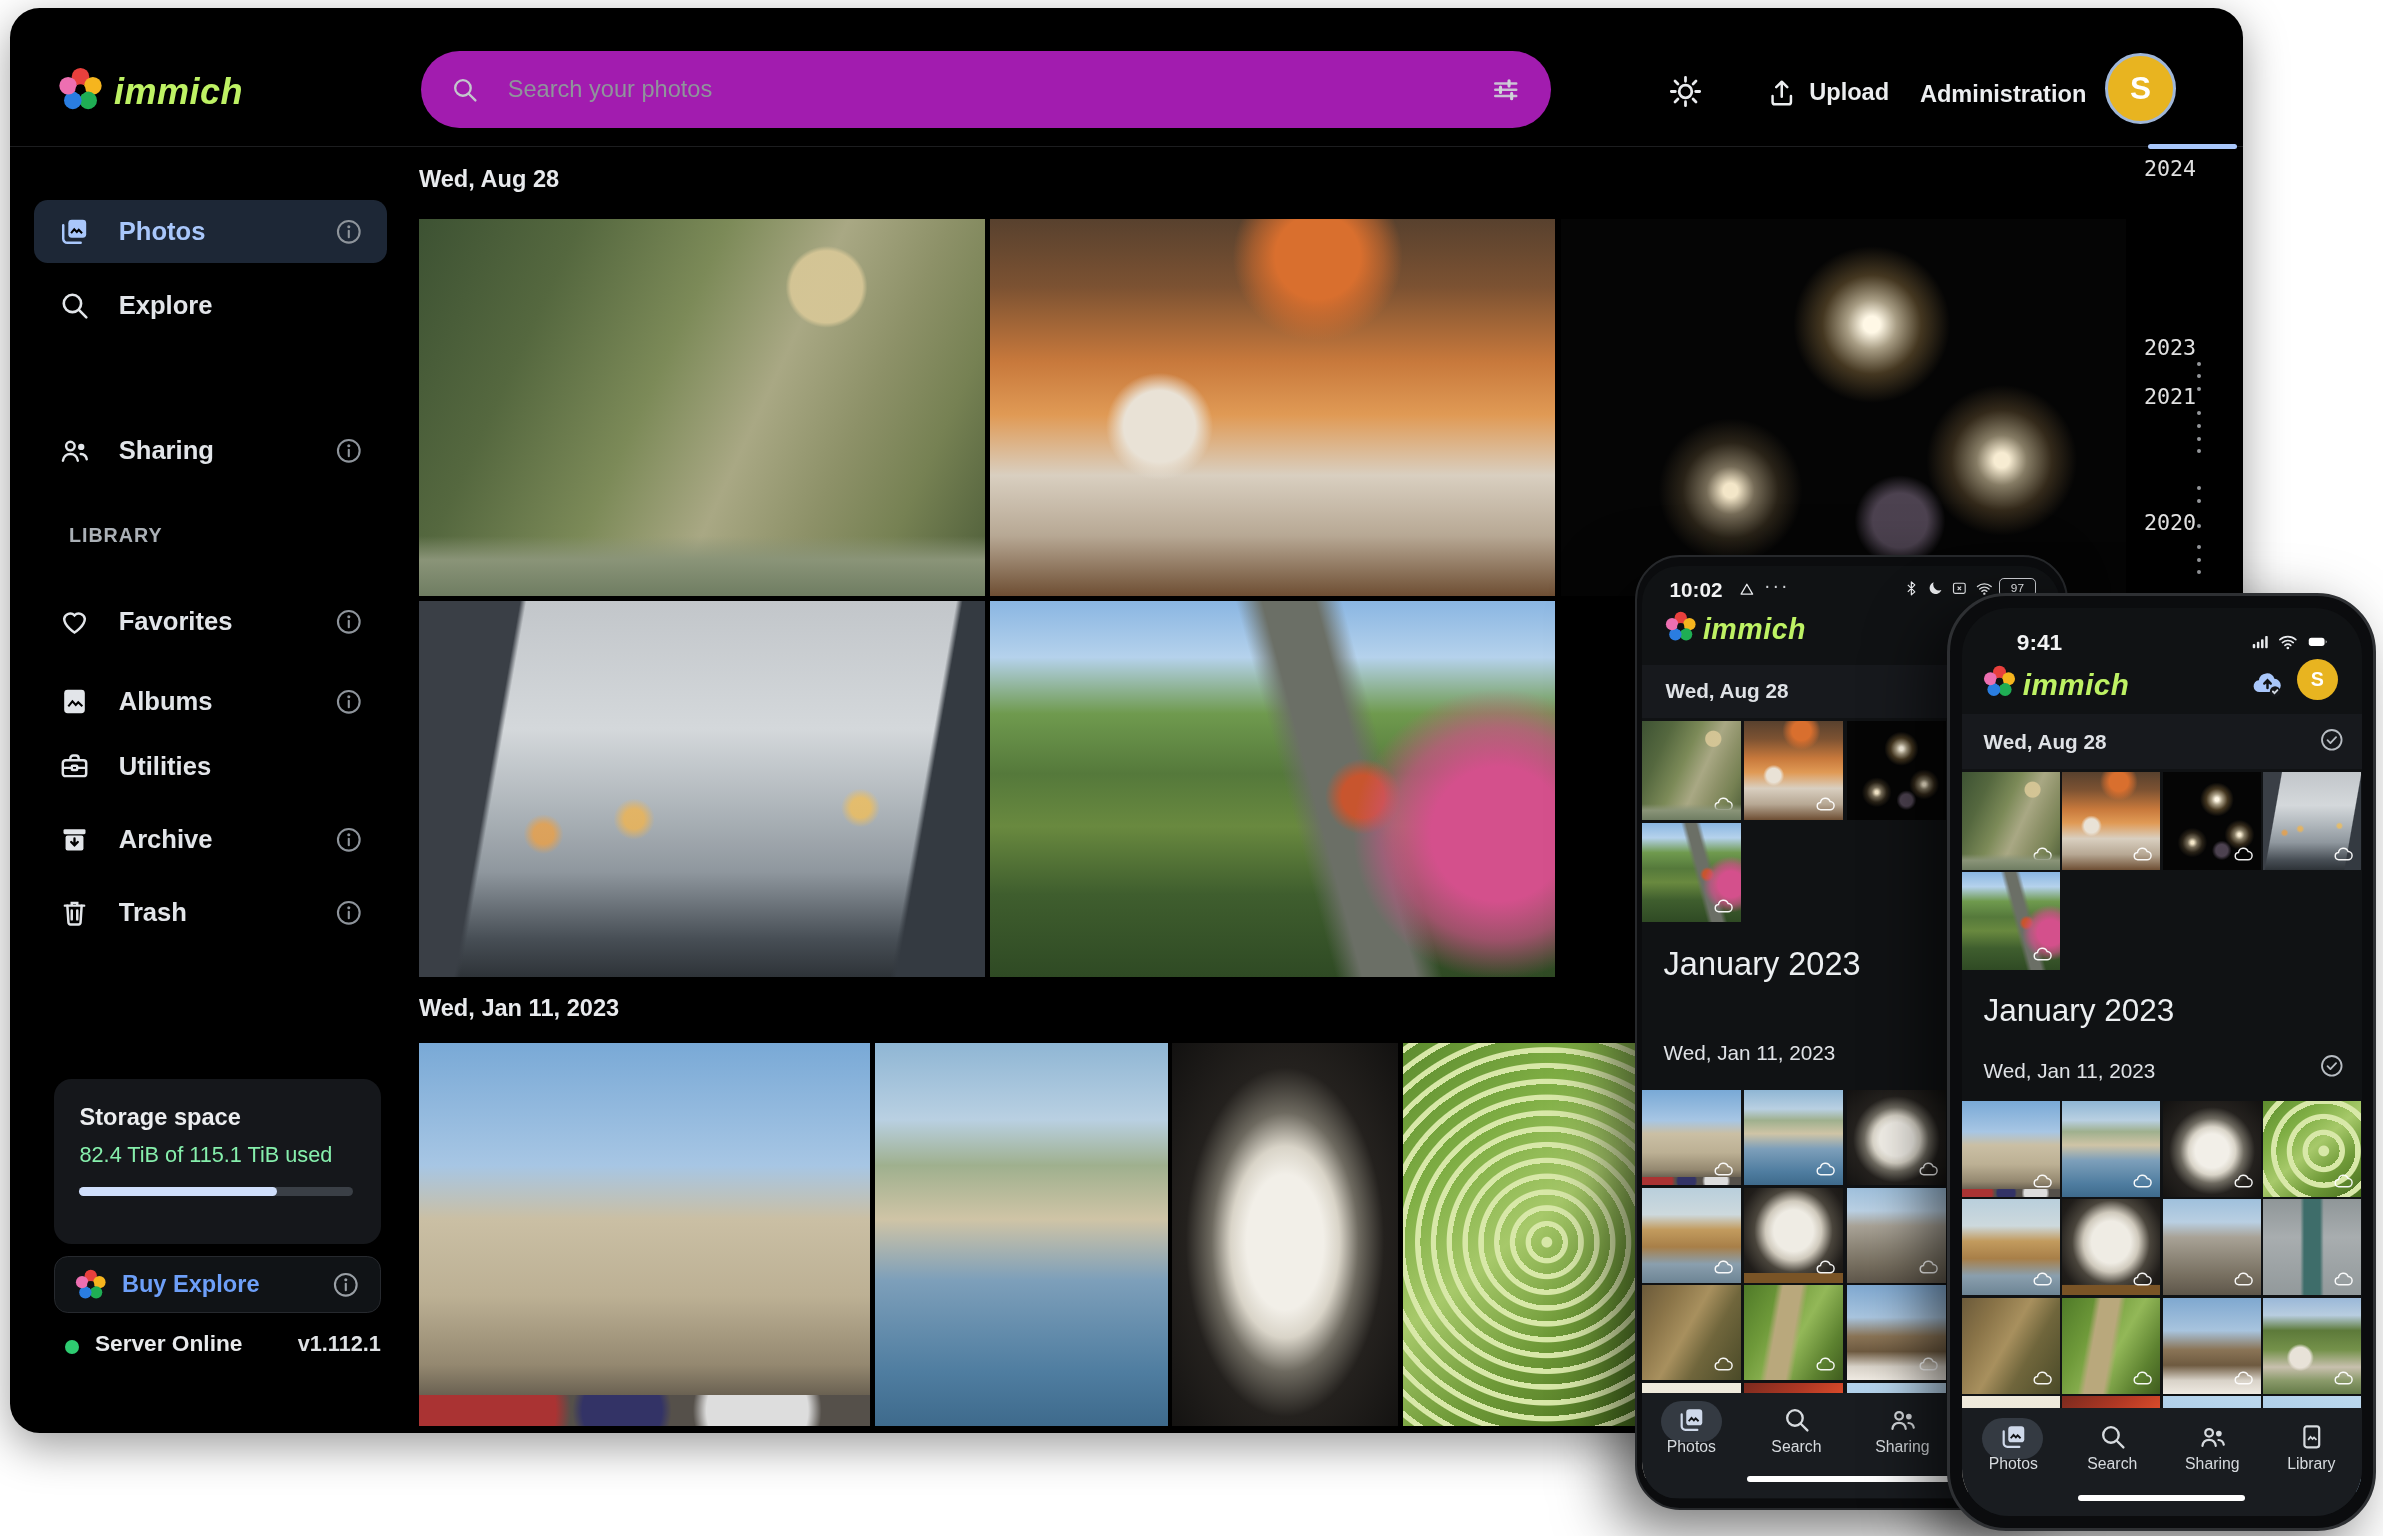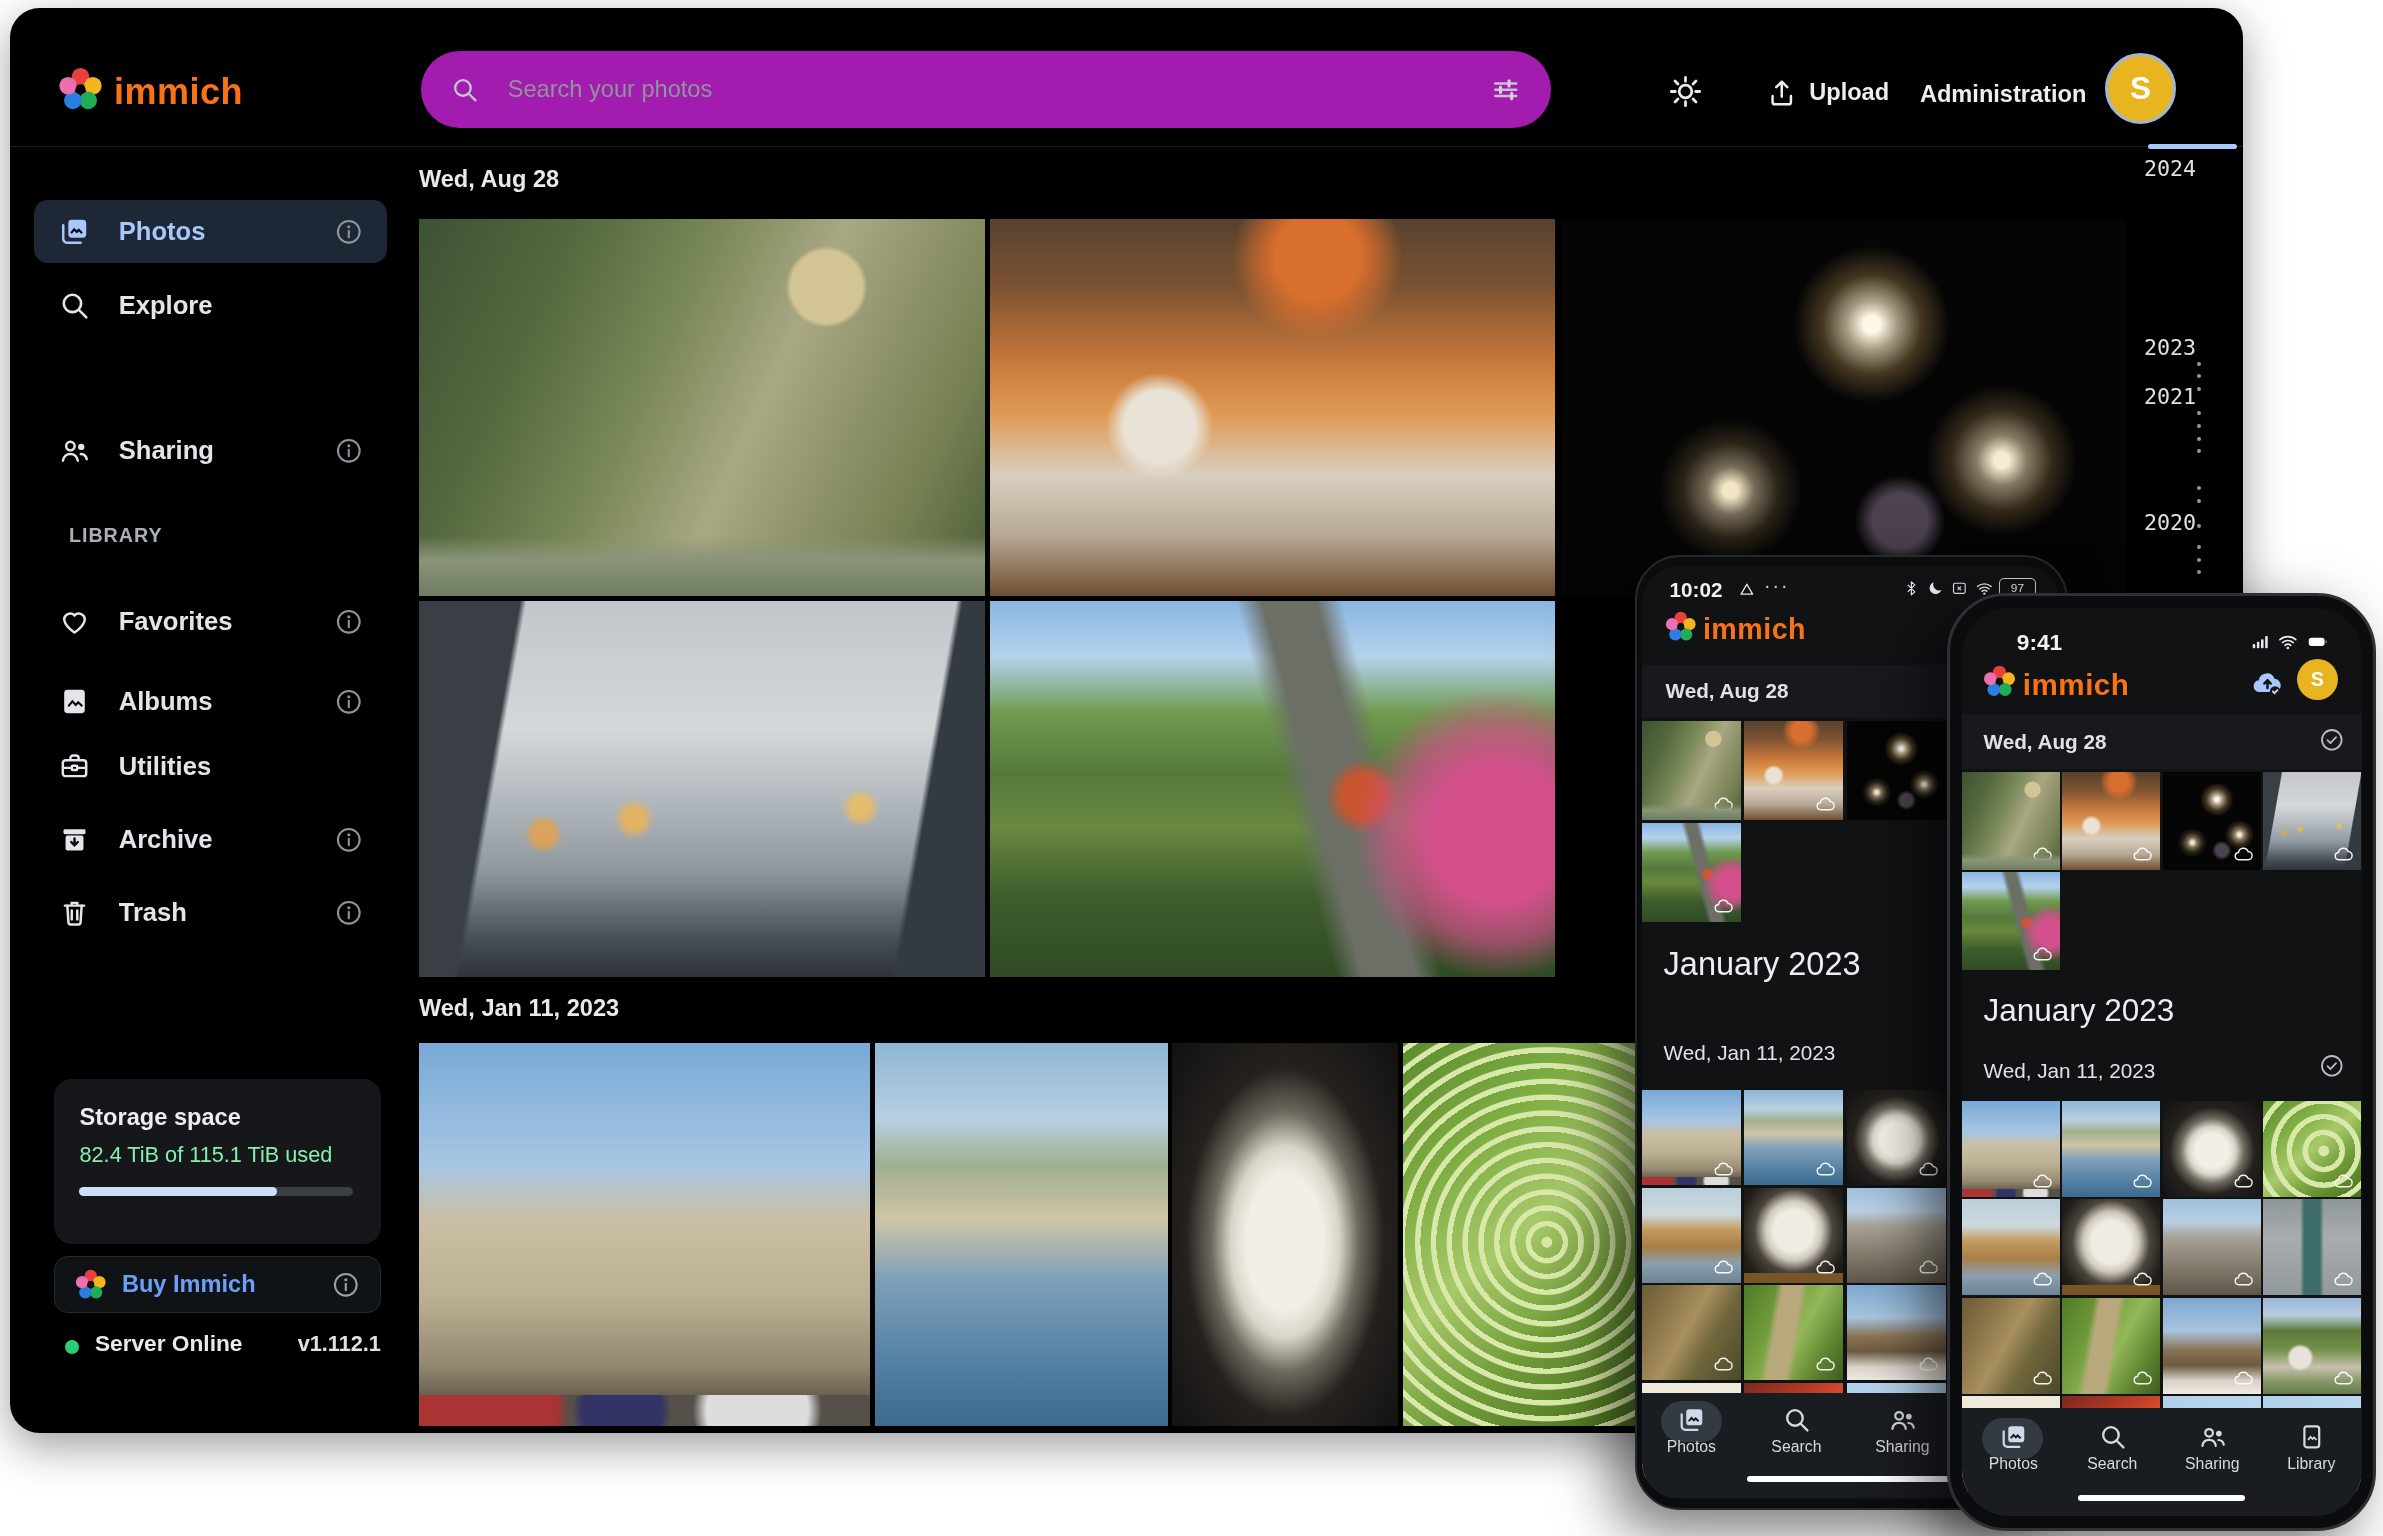--- a/index.html
+++ b/index.html
@@ -2,21 +2,21 @@
 <html><head>
 <meta charset="utf-8">
 <style>
   html,body{margin:0;padding:0;background:#fff;}
   .stage{position:relative;width:2384px;height:1537px;background:#fff;overflow:hidden;
          font-family:"Liberation Sans",sans-serif;-webkit-font-smoothing:antialiased;}
   .abs{position:absolute;}
   
   .window{position:absolute;left:9.9px;top:7.9px;width:2233px;height:1425px;background:#000;
           border-radius:29.6px;overflow:hidden;box-shadow:0 13.8px 44px rgba(0,0,0,.38);--hole:#000;}
-  .brand-text{color:#f97316;font-weight:700;letter-spacing:0.5px;}
+  .brand-text{color:#bef264;font-weight:700;letter-spacing:0.5px;font-style:italic;}
   .searchbar{position:absolute;left:411px;top:43px;width:1130px;height:77px;background:#a21caf;
              border-radius:39px;display:flex;align-items:center;padding:0 29.6px;box-sizing:border-box;}
   .searchbar input{flex:1;background:transparent;border:none;outline:none;color:#e6e8ea;
                    font-size:23.6px;font-family:"Liberation Sans",sans-serif;margin-left:25.6px;}
   .searchbar input::placeholder{color:#8f959b;}
   .hbtn{display:flex;align-items:center;gap:11.8px;color:#eceef0;font-size:23.6px;font-weight:700;}
   .avatar{display:flex;align-items:center;justify-content:center;background:#e8b420;color:#fff;
           font-weight:700;border-radius:50%;}
   
   .side-item{position:absolute;left:24.6px;width:353px;height:63px;display:flex;align-items:center;
@@ -360,21 +360,21 @@
           <div style="width:72%;"></div>
         </div>
     </div>
 
     <div class="buy">
       <span style="width:31.5px;height:31.5px;">
         <svg viewBox="0 0 24 24" width="31.5" height="31.5">
             <use href="#flower"></use>
           </svg>
       </span>
-      <span style="color:#6d9ff8;font-size:23.6px;font-weight:700;">Buy Immich</span>
+      <span style="color:#6d9ff8;font-size:23.6px;font-weight:700;">Buy Explore</span>
       <span style="margin-left:auto;width:29.6px;height:29.6px;color:#9aa0a6;">
         <svg viewBox="0 0 24 24" width="29.6" height="29.6">
             <use href="#ic-info"></use>
           </svg>
       </span>
     </div>
 
     <div class="abs" style="left:55px;top:1332px;width:13.8px;height:13.8px;border-radius:50%;background:#2ecc71;"></div>
     <div class="abs" style="left:85px;top:1322px;color:#e8eaec;font-size:22.7px;font-weight:700;">Server Online</div>
     <div class="abs" style="left:261px;top:1323px;width:110px;text-align:right;color:#dfe2e5;font-size:21.7px;font-weight:600;">v1.112.1</div>

